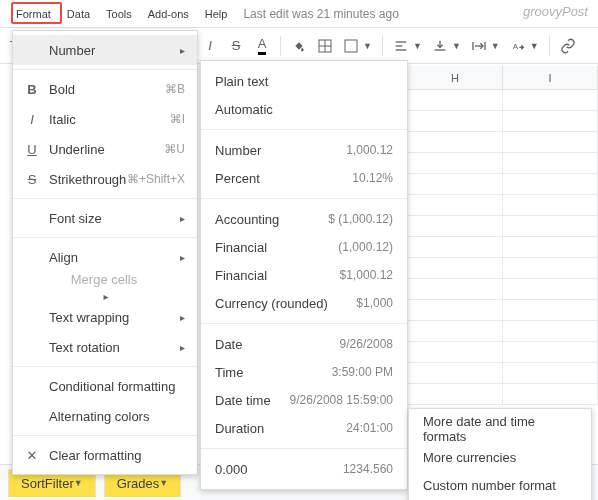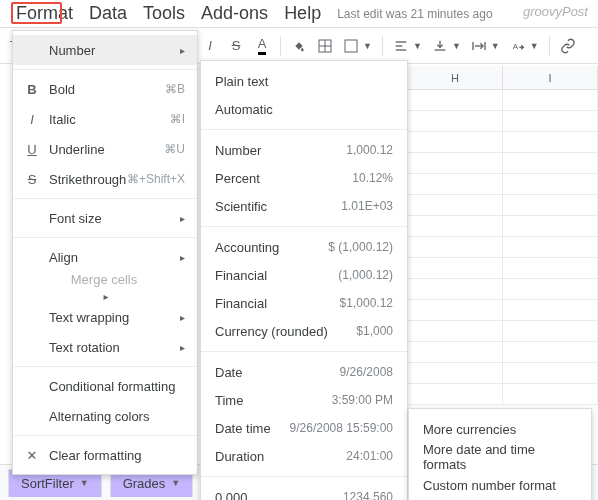--- a/index.html
+++ b/index.html
@@ -16,21 +16,21 @@
 .menubar {
   display: flex;
   align-items: center;
   height: 28px;
   padding: 0 8px;
   border-bottom: 1px solid #e0e0e0;
 }
 .menubar .menuitem {
   padding: 4px 8px;
   cursor: pointer;
-  font-size: 18px;
+  font-size: 11px;
 }
 .menubar .edit-status {
   margin-left: 8px;
   color: #80868b;
   font-size: 12px;
   text-align: right;
 }
 .watermark {
   position: absolute;
   right: 10px;
@@ -177,28 +177,27 @@
   left:0; bottom:0; right:0;
   height:36px;
   background:#f8f9fa;
   border-top:1px solid #e0e0e0;
   display:flex;
   align-items:center;
   padding:0 8px;
   gap:8px;
 }
 .sheet-tab {
-  background:#c4b5fd;
+  background:#fde047;
   border:1px solid #e0e0e0;
   border-bottom:none;
   padding:6px 12px;
   font-size:13px;
   display:flex;
   align-items:center;
-  gap:6px;
   border-radius:0;
 }
 .sheet-tab .arrow { font-size:9px; color:#5f6368; }
 svg { display:block; }
 </style>
 </head>
 <body>
 
 <div class="menubar">
   <div class="menuitem">Format</div>
@@ -444,24 +443,20 @@
     </div>
   <div class="nm-sep"></div>
   <div class="nm-item">
       <span class="nm-label">Number</span>
       <span class="nm-ex">1,000.12</span>
     </div>
   <div class="nm-item">
       <span class="nm-label">Percent</span>
       <span class="nm-ex">10.12%</span>
     </div>
-  <div class="nm-item">
-      <span class="nm-label">Scientific</span>
-      <span class="nm-ex">1.01E+03</span>
-    </div>
   <div class="nm-sep"></div>
   <div class="nm-item">
       <span class="nm-label">Accounting</span>
       <span class="nm-ex">$ (1,000.12)</span>
     </div>
   <div class="nm-item">
       <span class="nm-label">Financial</span>
       <span class="nm-ex">(1,000.12)</span>
     </div>
   <div class="nm-item">
@@ -492,24 +487,24 @@
   <div class="nm-sep"></div>
   <div class="nm-item">
       <span class="nm-label">0.000</span>
       <span class="nm-ex">1234.560</span>
     </div>
 
 </div>
 
 <div class="more-menu">
   <div class="mm-item">
+      <span>More date and time formats</span>
+    </div>
+  <div class="mm-item">
       <span>More currencies</span>
-    </div>
-  <div class="mm-item">
-      <span>More date and time formats</span>
     </div>
   <div class="mm-item">
       <span>Custom number format</span>
     </div>
 </div>
 
 <div class="tabs-bar">
   <div class="sheet-tab">
     <span>SortFilter</span>
     <span class="arrow">▼</span>

